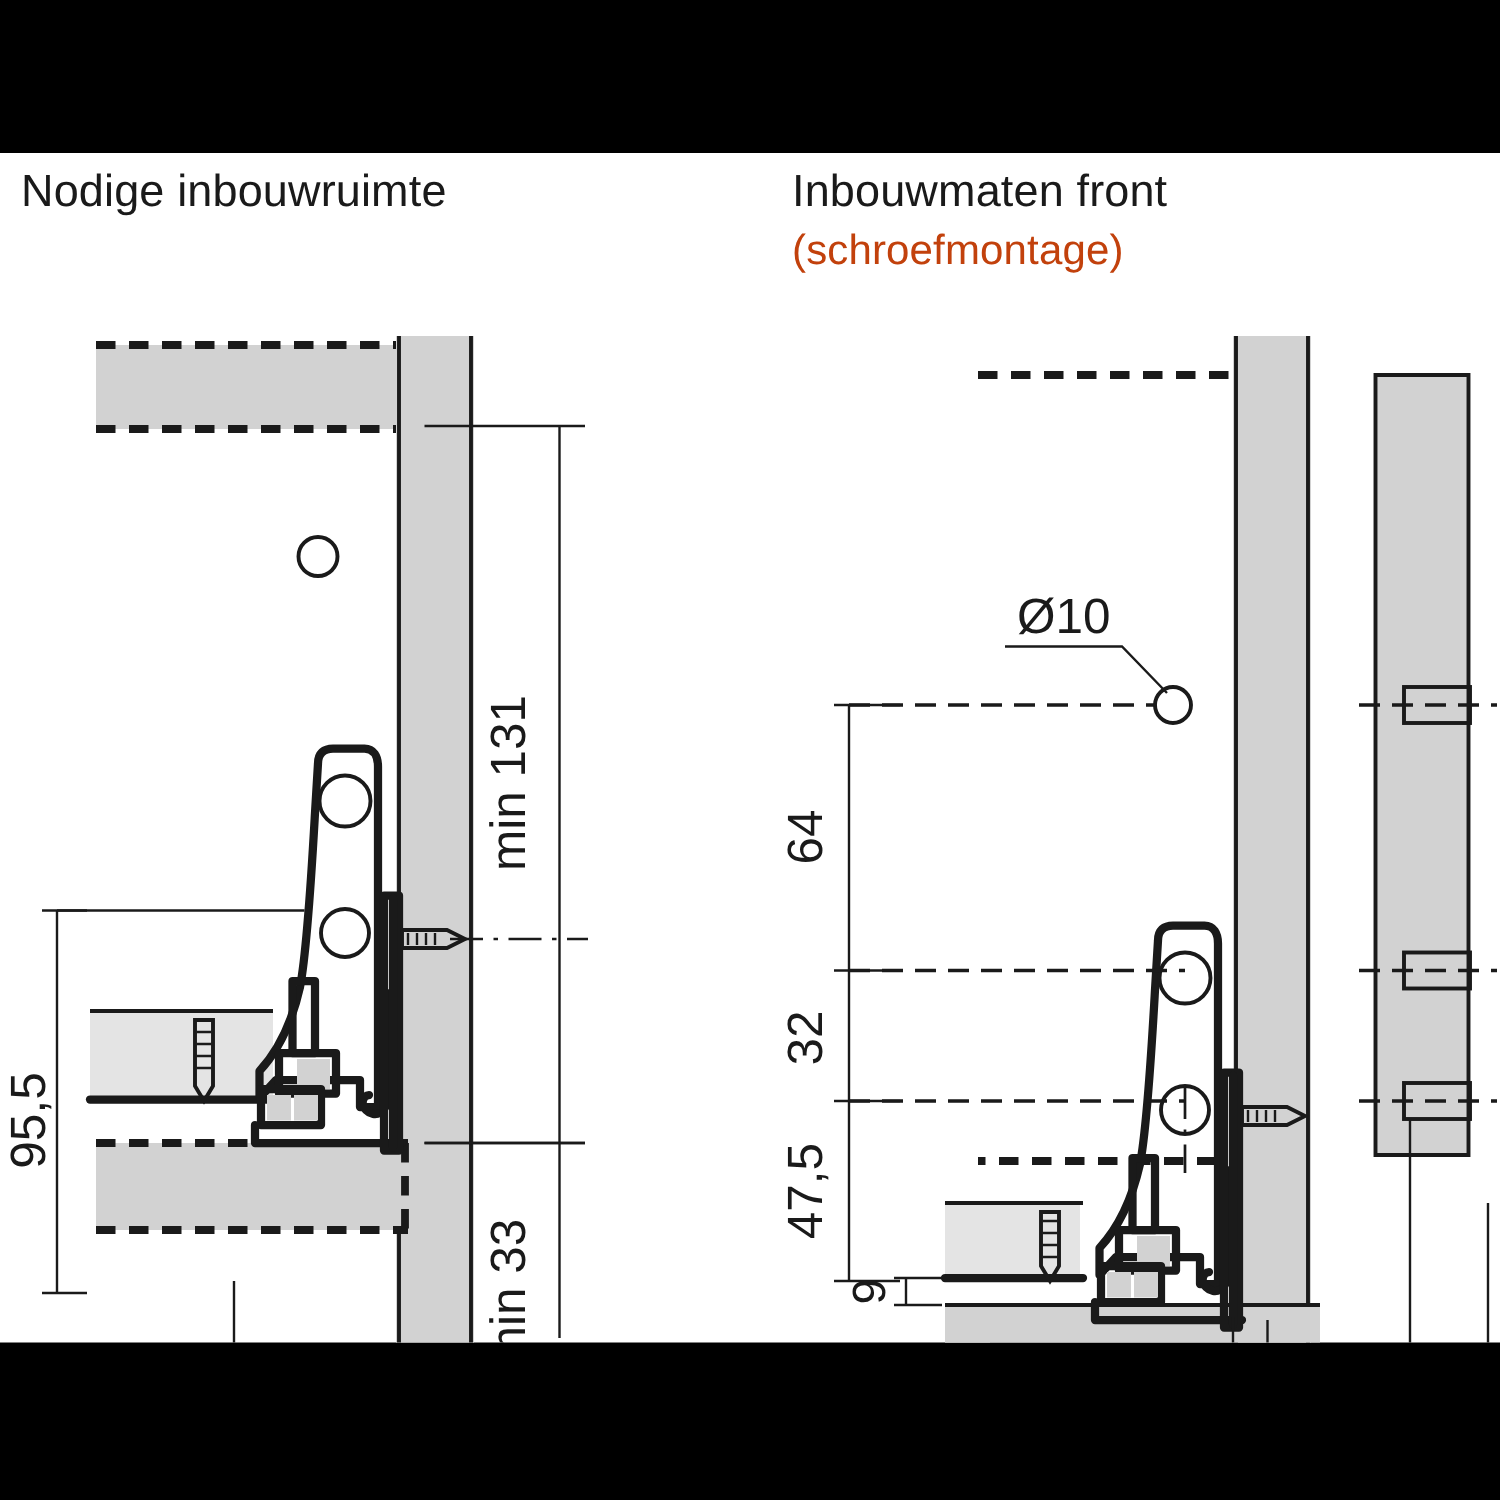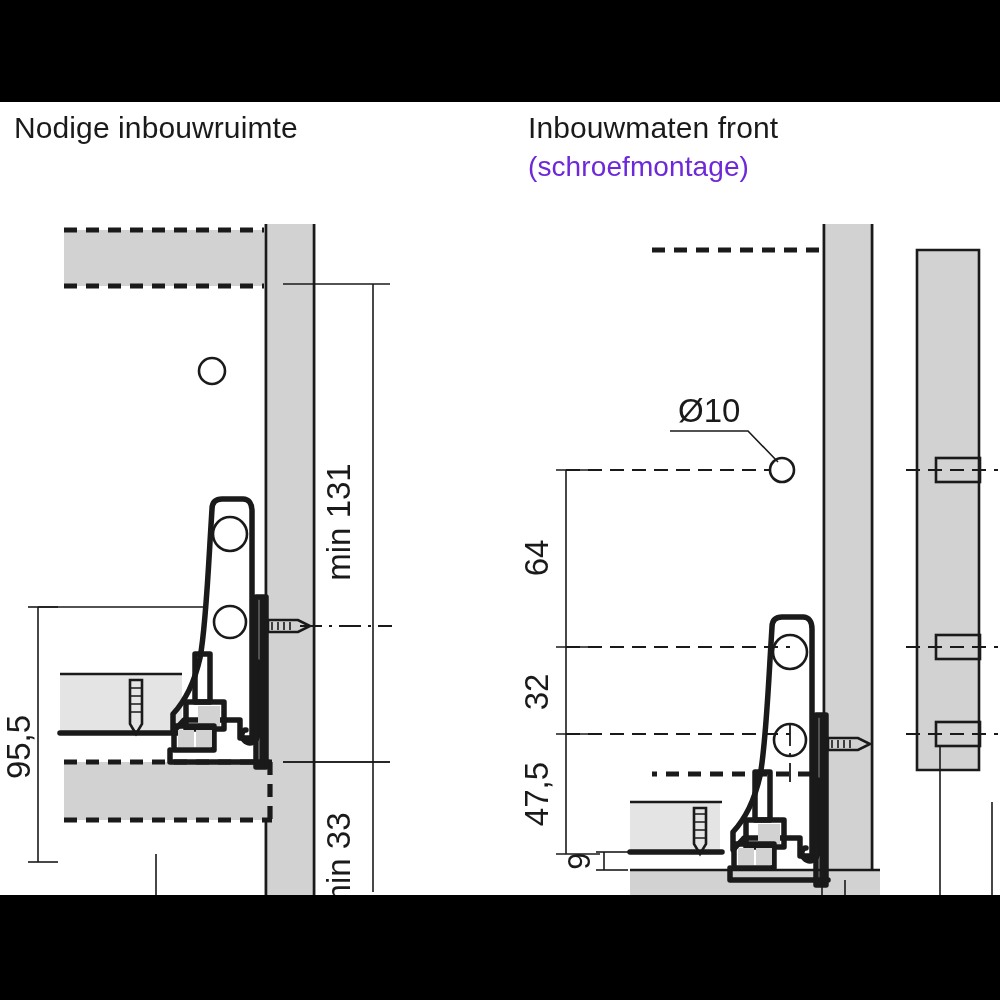--- a/index.html
+++ b/index.html
@@ -19,21 +19,21 @@
   }
   .title{
     position:absolute;
     font-size:30px;
     color:#1a1a1a;
     letter-spacing:0.1px;
     white-space:nowrap;
   }
   #title-left{ left:14px; top:9px; }
   #title-right{ left:528px; top:9px; }
-  #subtitle-right{ left:528px; top:49px; font-size:28px; color:#6d28d9; }
+  #subtitle-right{ left:528px; top:49px; font-size:28px; color:#c2410c; }
   svg#draw{ position:absolute; left:0; top:0; }
 </style>
 </head>
 <body>
 
 <div id="page">
 
   <div id="sheet">
 
     <div class="title" id="title-left">Nodige inbouwruimte</div>

